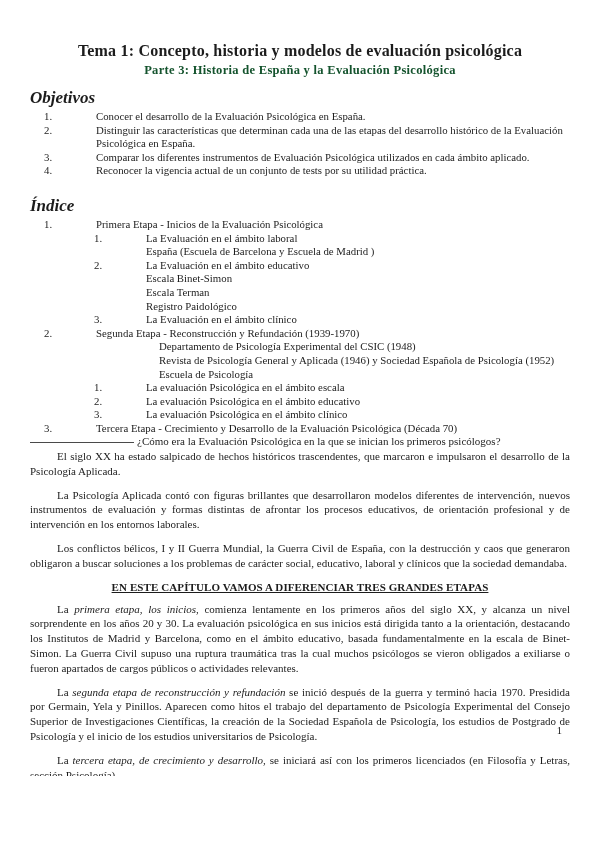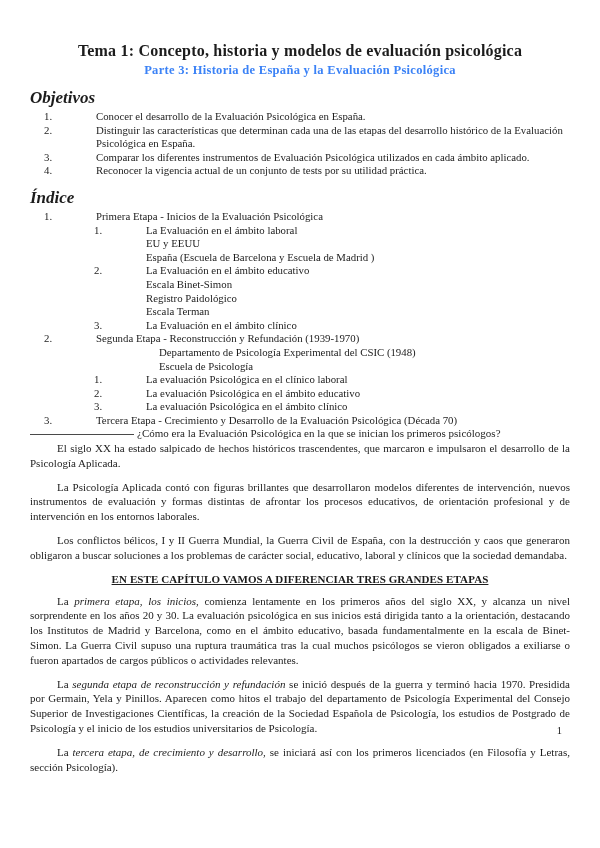--- a/index.html
+++ b/index.html
@@ -3,23 +3,23 @@
 <meta charset="utf-8">
 <style>
   * { box-sizing: border-box; margin: 0; padding: 0; }
   html, body { background: #ffffff; }
   body { font-family: "Liberation Serif", serif; }
   .page {
     width: 600px; height: 776px; background: #ffffff; position: relative;
     padding: 42px 30px 0 30px; color: #1c1c1c; overflow: hidden;
   }
   .title { text-align: center; font-size: 16px; font-weight: bold; letter-spacing: .2px; }
-  .subtitle { text-align: center; font-size: 12.5px; font-weight: bold; color: #3b82f6; margin-top: 3px; letter-spacing: .3px; }
+  .subtitle { text-align: center; font-size: 12.5px; font-weight: bold; color: #14532d; margin-top: 3px; letter-spacing: .3px; }
   .sec-head { font-style: italic; font-weight: bold; font-size: 17px; margin-top: 10px; }
-  .sec-head.indice { margin-top: 10px; }
+  .sec-head.indice { margin-top: 18px; }
   .list { margin-top: 2px; }
   .row { display: flex; font-size: 10.8px; line-height: 13.6px; }
   .row .num { width: 18px; flex: none; }
   .row .txt { flex: 1; margin-left: 34px; }
   .lvl1 { margin-left: 14px; }
   .lvl2 { margin-left: 64px; }
   .lvl3 { margin-left: 82px; }
   .lvl4 { margin-left: 95px; justify-content: flex-end; }
   .question-row { display: flex; font-size: 11px; line-height: 13.6px; }
   .qline { flex: 0 0 104px; border-top: 1px solid #4a4a4a; height: 0; align-self: center; margin-right: 3px; }
@@ -61,55 +61,55 @@
   <div class="list">
     <div class="row lvl1">
       <span class="num">1.</span>
       <span class="txt">Primera Etapa - Inicios de la Evaluación Psicológica</span>
     </div>
     <div class="row lvl2">
       <span class="num">1.</span>
       <span class="txt">La Evaluación en el ámbito laboral</span>
     </div>
     <div class="row lvl3">
-      <span class="txt">EU y EEUU</span>
-    </div>
-    <div class="row lvl3">
       <span class="txt">España (Escuela de Barcelona y Escuela de Madrid )</span>
     </div>
     <div class="row lvl2">
       <span class="num">2.</span>
       <span class="txt">La Evaluación en el ámbito educativo</span>
     </div>
     <div class="row lvl3">
       <span class="txt">Escala Binet-Simon</span>
     </div>
     <div class="row lvl3">
-      <span class="txt">Registro Paidológico</span>
+      <span class="txt">Escala Terman</span>
     </div>
     <div class="row lvl3">
-      <span class="txt">Escala Terman</span>
+      <span class="txt">Registro Paidológico</span>
     </div>
     <div class="row lvl2">
       <span class="num">3.</span>
       <span class="txt">La Evaluación en el ámbito clínico</span>
     </div>
     <div class="row lvl1">
       <span class="num">2.</span>
       <span class="txt">Segunda Etapa - Reconstrucción y Refundación (1939-1970)</span>
     </div>
     <div class="row lvl4">
       <span class="txt">Departamento de Psicología Experimental del CSIC (1948)</span>
     </div>
     <div class="row lvl4">
+      <span class="txt">Revista de Psicología General y Aplicada (1946) y Sociedad Española de Psicología (1952)</span>
+    </div>
+    <div class="row lvl4">
       <span class="txt">Escuela de Psicología</span>
     </div>
     <div class="row lvl2">
       <span class="num">1.</span>
-      <span class="txt">La evaluación Psicológica en el clínico laboral</span>
+      <span class="txt">La evaluación Psicológica en el ámbito escala</span>
     </div>
     <div class="row lvl2">
       <span class="num">2.</span>
       <span class="txt">La evaluación Psicológica en el ámbito educativo</span>
     </div>
     <div class="row lvl2">
       <span class="num">3.</span>
       <span class="txt">La evaluación Psicológica en el ámbito clínico</span>
     </div>
     <div class="row lvl1">

